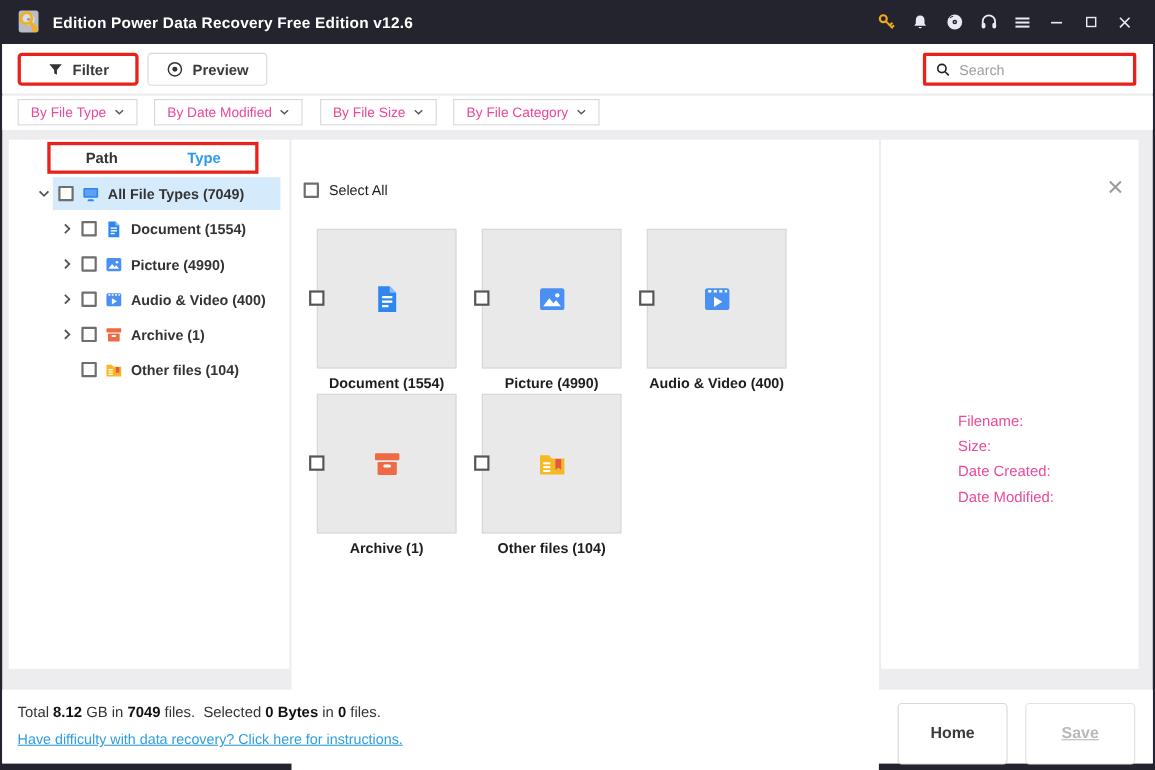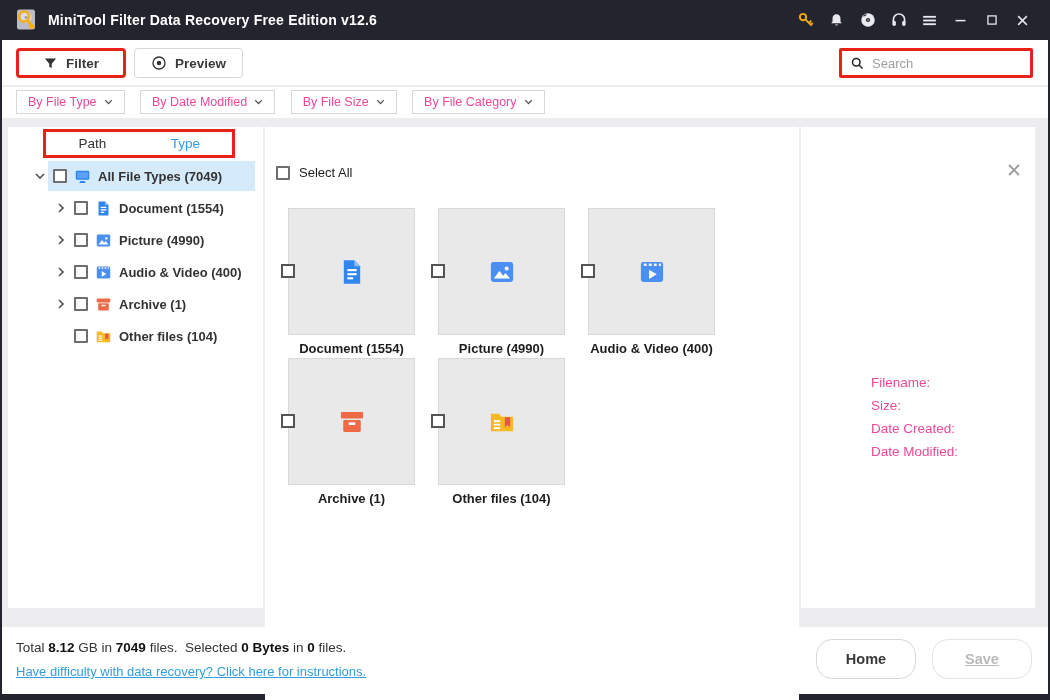--- a/index.html
+++ b/index.html
@@ -34,21 +34,21 @@
   .drop-btn:first-child { margin-left:14px; }
 
   
   .content { position:absolute; left:2px; top:127px; width:1046px; height:481px; }
   .left-panel  { position:absolute; left:6px;   top:0; width:255px; height:481px; background:#fff; }
   .center-panel{ position:absolute; left:263px; top:0; width:534px; height:624px; background:#fff; }
   .right-panel { position:absolute; left:799px; top:0; width:234px; height:481px; background:#fff; }
 
   
   .tabs-frame { position:absolute; left:35px; top:2px; width:192px; height:29px; border:3px solid #e8221a; display:flex; }
-  .tab { flex:1; display:flex; align-items:center; justify-content:center; font-size:13.5px; font-weight:normal; color:#333; cursor:pointer; }
+  .tab { flex:1; display:flex; align-items:center; justify-content:center; font-size:13.5px; font-weight:bold; color:#333; cursor:pointer; }
   .tab.active { color:#2e9bea; }
 
   
   .tree { position:absolute; left:0; top:33px; width:255px;text-align:right; }
   .tree-row { position:relative; height:32px; display:flex; align-items:center; cursor:pointer; }
   .tree-row.selected::before { content:""; position:absolute; left:40px; right:8px; top:1px; bottom:1px; background:#d5ebfb; }
   .tree-row > * { position:relative; }
   .tree-row.root  { padding-left:26px; }
   .tree-row.child { padding-left:47px; }
   .chev { width:12px; height:12px; margin-right:7px; flex:0 0 auto; }
@@ -76,39 +76,39 @@
   
   .panel-close { position:absolute; right:14px; top:36px; width:14px; height:14px; cursor:pointer; }
   .detail-list { position:absolute; left:70px; top:244px; }
   .detail-row { font-size:13.5px; color:#ec4899; height:23px; line-height:23px; }
 
   
   .footer { position:absolute; left:2px; top:627px; width:1046px; height:67px; background:#fff; }
   .totals { position:absolute; left:14px; top:13px; font-size:13.5px; color:#333; white-space:pre; }
   .totals b { color:#111; }
   .footer-link { position:absolute; left:14px; top:37px; font-size:13px; color:#2f9ee0; text-decoration:underline; cursor:pointer; }
-  .foot-btn { position:absolute; top:12px; width:100px; height:40px; justify-content:center; font-size:14.5px; border-radius:16px; }
+  .foot-btn { position:absolute; top:12px; width:100px; height:56px; justify-content:center; font-size:14.5px; border-radius:4px; }
   .btn-home { right:132px; color:#3a3a3a; }
   .btn-save { right:16px; color:#b9b9b9; border-color:#e2e2e2; cursor:default;text-decoration:underline; }
 </style>
 </head>
 <body>
 
 <div class="window">
 
   <div class="titlebar">
     <svg class="logo" viewBox="0 0 26 26">
       <rect x="4" y="2.5" width="18" height="20" rx="2.5" fill="#b9bcc4"></rect>
       <circle cx="13" cy="10.5" r="5.5" fill="#dadde3"></circle>
       <circle cx="13" cy="10.5" r="1.4" fill="#9a9da5"></circle>
       <rect x="16" y="17" width="4.5" height="4.5" fill="#f2b01e"></rect>
       <circle cx="11" cy="9.5" r="5" stroke="#f2b01e" stroke-width="2.6" fill="none"></circle>
       <path d="M14.5 13.5L21 21" stroke="#f2b01e" stroke-width="3.2"></path>
     </svg>
-    <span class="title-text">MiniTool Filter Data Recovery Free Edition v12.6</span>
+    <span class="title-text">Edition Power Data Recovery Free Edition v12.6</span>
 
     <div class="tb-icons">
       <div class="tb-btn">
         <svg width="18" height="18" viewBox="0 0 24 24">
           <circle cx="8" cy="8" r="4.2" stroke="#efa91c" stroke-width="2.6" fill="none"></circle>
           <path d="M11 11l8.5 8.5M16 16l3-3M18.5 18.5l2.5-2.5" stroke="#efa91c" stroke-width="2.4" fill="none"></path>
         </svg>
       </div>
       <div class="tb-btn">
         <svg width="17" height="17" viewBox="0 0 24 24">

